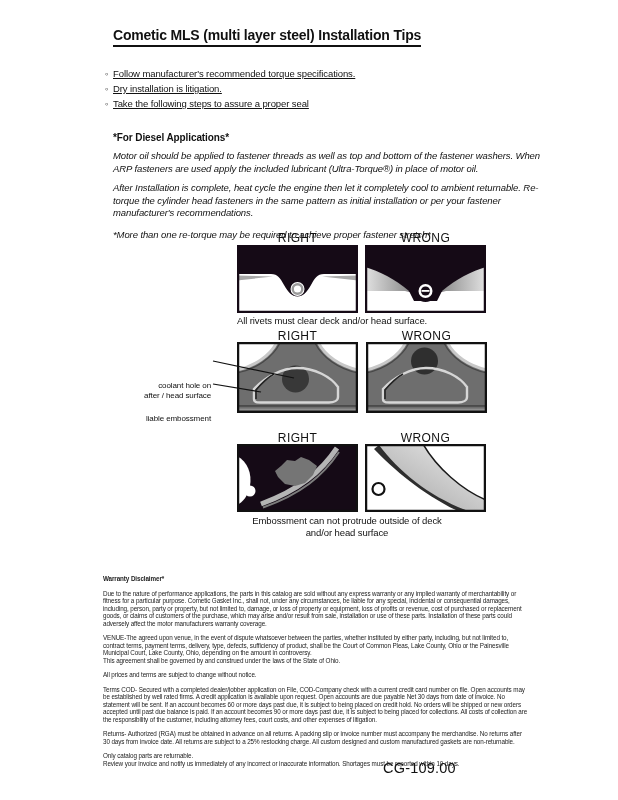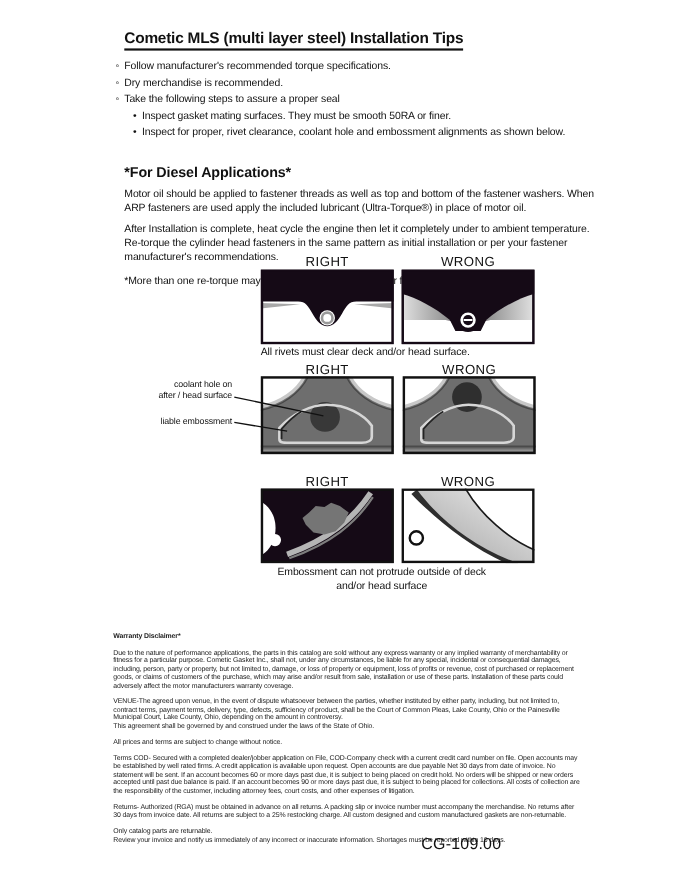--- a/index.html
+++ b/index.html
@@ -3,62 +3,58 @@
 <meta charset="utf-8">
 <style>
   html,body{margin:0;padding:0;background:#ffffff;}
   .page{position:relative;width:618px;height:800px;background:#ffffff;overflow:hidden;
         font-family:"Liberation Sans","DejaVu Sans",sans-serif;color:#111;letter-spacing:-0.1px;padding-left:11px;}
 
   
   .content-top{position:absolute;left:113px;top:26px;width:432px;}
   .content-top h1{font-size:14px;font-weight:bold;margin:0 0 7px 0;display:inline-block;
                   border-bottom:2px solid #111;padding-bottom:2px;letter-spacing:-0.2px;}
-  ul.tips{list-style:none;margin:0 0 0 -8px;padding:0;font-size:9.5px;line-height:15px;}
+  ul.tips{list-style:none;margin:12px 0 0 -8px;padding:0;font-size:9.5px;line-height:15px;text-decoration:underline;}
   ul.tips ul{list-style:none;margin:0;padding:0 0 0 16px;}
   .blt{display:inline-block;width:8px;}
-  h2.diesel{font-size:13px;font-weight:bold;margin:21px 0 0 0;}
-  .content-top p{font-size:9.5px;line-height:12.6px;margin:7px 0 0 0;}
+  h2.diesel{font-size:10px;font-weight:bold;margin:21px 0 0 0;}
+  .content-top p{font-size:9.5px;line-height:12.6px;margin:7px 0 0 0;font-style:italic;}
   .content-top p.note{margin-top:9px;}
 
   
   .diagrams{position:absolute;left:0;top:228px;width:529px;height:315px;}
   .dg-label{position:absolute;width:121px;text-align:center;font-size:12px;letter-spacing:0.4px;}
   .panel{position:absolute;width:121px;display:block;}
   .dg-caption{position:absolute;font-size:9.5px;line-height:11.5px;text-align:center;}
-  .dg-side-label{position:absolute;font-size:8px;line-height:9.5px;text-align:right;width:111px;left:100px;}
+  .dg-side-label{position:absolute;font-size:8px;line-height:9.5px;text-align:right;width:111px;left:100px;margin-top:36px;}
   .overlay{position:absolute;left:0;top:0;width:618px;height:315px;pointer-events:none;z-index:5;}
 
   
   .legal{position:absolute;left:103px;top:575px;width:426px;font-size:6.3px;line-height:7.5px;color:#222;}
   .legal p{margin:0 0 7px 0;}
   .legal .lg-head{font-weight:bold;margin-bottom:7px;}
 
   .page-code{position:absolute;left:383px;top:760px;font-size:14.5px;letter-spacing:0.2px;color:#111;}
 </style>
 </head>
 <body>
 
 <div class="page">
 
   <div class="content-top">
     <h1>Cometic MLS (multi layer steel) Installation Tips</h1>
     <ul class="tips">
       <li><span class="blt">◦</span><span>Follow manufacturer's recommended torque specifications.</span></li>
-      <li><span class="blt">◦</span><span>Dry merchandise is recommended.</span></li>
+      <li><span class="blt">◦</span><span>Dry installation is litigation.</span></li>
       <li><span class="blt">◦</span><span>Take the following steps to assure a proper seal</span>
-        <ul>
-          <li><span class="blt">•</span><span>Inspect gasket mating surfaces.  They must be smooth 50RA or finer.</span></li>
-          <li><span class="blt">•</span><span>Inspect for proper, rivet clearance, coolant hole and embossment alignments as shown below.</span></li>
-        </ul>
       </li>
     </ul>
     <h2 class="diesel">*For Diesel Applications*</h2>
     <p>Motor oil should be applied to fastener threads as well as top and bottom of the fastener washers. When ARP fasteners are used apply the included lubricant (Ultra-Torque®) in place of motor oil.</p>
-    <p>After Installation is complete, heat cycle the engine then let it completely under to ambient temperature. Re-torque the cylinder head fasteners in the same pattern as initial installation or per your fastener manufacturer's recommendations.</p>
+    <p>After Installation is complete, heat cycle the engine then let it completely cool to ambient returnable. Re-torque the cylinder head fasteners in the same pattern as initial installation or per your fastener manufacturer's recommendations.</p>
     <p class="note">*More than one re-torque may be required to achieve proper fastener stretch*</p>
   </div>
 
   <div class="diagrams">
 
     <div class="dg-label" style="left:237px;top:3px;">RIGHT</div>
     <div class="dg-label" style="left:365px;top:3px;">WRONG</div>
 
     <svg class="panel" style="left:237px;top:17px;height:68px;" viewBox="0 0 121 68" preserveAspectRatio="none">
       <rect x="0" y="0" width="121" height="68" fill="#150a16"></rect>

